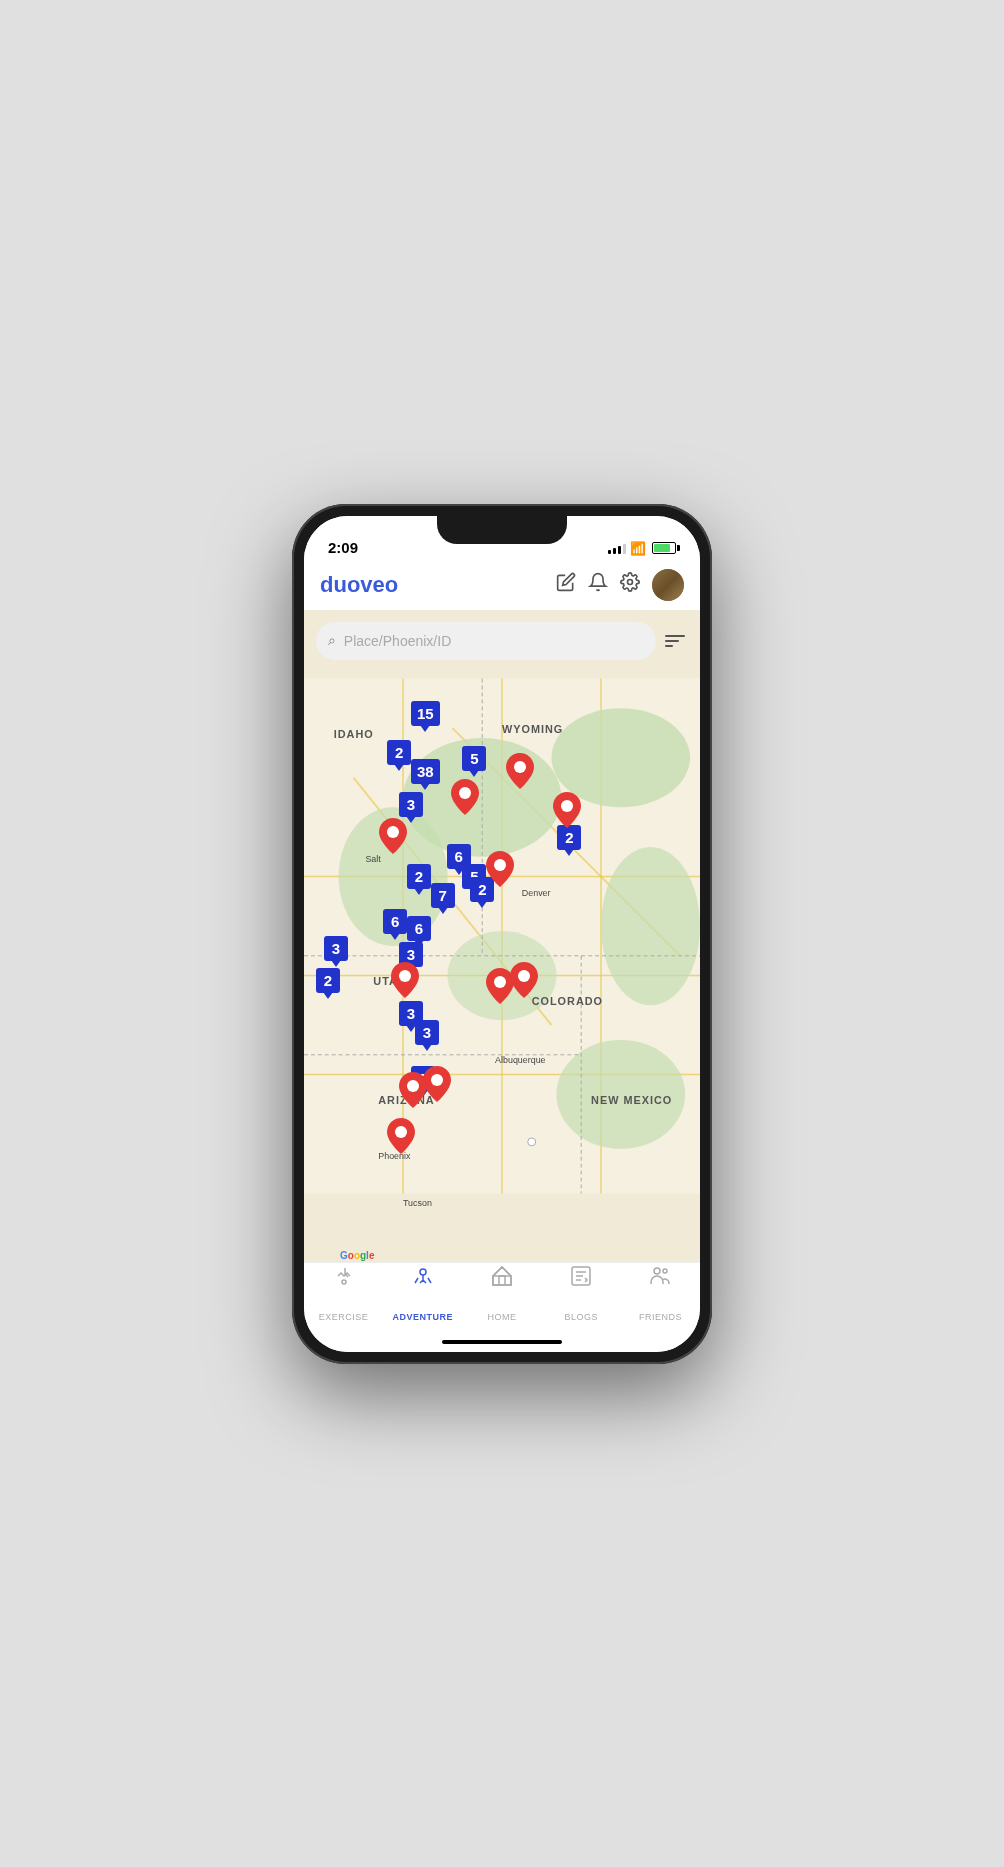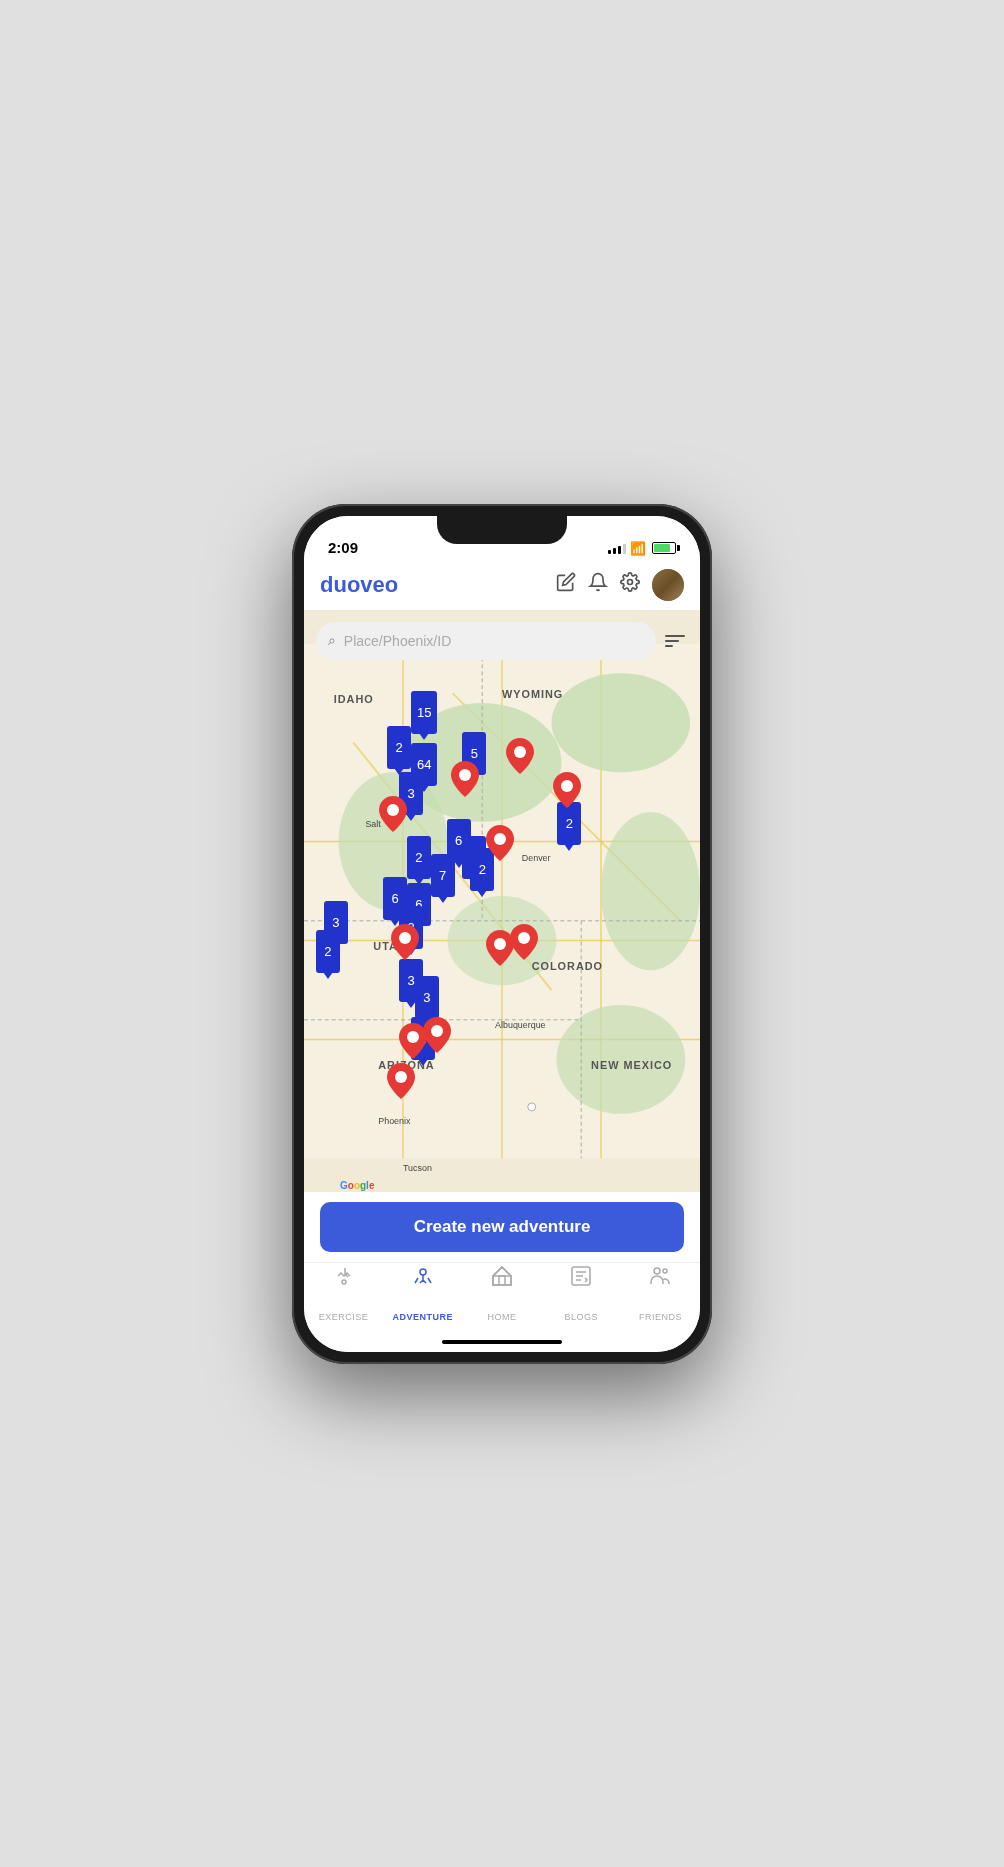--- a/index.html
+++ b/index.html
@@ -206,23 +206,23 @@
       position: absolute;
       top: 0; left: 0;
       width: 100%;
       height: 100%;
       pointer-events: none;
     }
     .pin-blue {
       position: absolute;
       background: #2233cc;
       color: #fff;
-      font-size: 13px;
-      font-weight: 400;
-      padding: 14px 6px;
+      font-size: 15px;
+      font-weight: 700;
+      padding: 4px 6px;
       border-radius: 3px;
       min-width: 24px;
       text-align: center;
     }
     .pin-blue::after {
       content: '';
       position: absolute;
       bottom: -6px;
       left: 50%;
       transform: translateX(-50%);
@@ -413,21 +413,21 @@
           <div class="filter-line"></div>
           <div class="filter-line"></div>
         </div>
       </div>
 
       
       <div class="map-overlay">
 
         <div class="pin-blue" style="left:27%;top:14%">15</div>
         <div class="pin-blue" style="left:21%;top:20%">2</div>
-        <div class="pin-blue" style="left:27%;top:23%">64</div>
+        <div class="pin-blue" style="left:27%;top:23%">38</div>
         <div class="pin-blue" style="left:24%;top:28%">3</div>
         <div class="pin-blue" style="left:40%;top:21%">5</div>
         <div class="pin-blue" style="left:36%;top:36%">6</div>
         <div class="pin-blue" style="left:40%;top:39%">5</div>
         <div class="pin-blue" style="left:26%;top:39%">2</div>
         <div class="pin-blue" style="left:32%;top:42%">7</div>
         <div class="pin-blue" style="left:20%;top:46%">6</div>
         <div class="pin-blue" style="left:26%;top:47%">6</div>
         <div class="pin-blue" style="left:24%;top:51%">3</div>
         <div class="pin-blue" style="left:5%;top:50%">3</div>
@@ -493,21 +493,20 @@
           <circle cx="14" cy="14" r="6" fill="#fff"></circle>
         </svg>
       </div>
 
       
       <div class="google-watermark">
         <span class="google-g">G</span><span class="google-o1">o</span><span class="google-o2">o</span><span class="google-g2">g</span><span class="google-l">l</span><span class="google-e">e</span>
       </div>
     </div>
 
-    <button class="create-btn">Create new adventure</button>
 
     <div class="bottom-nav">
       <div class="nav-item">
         <span class="nav-icon">
           <svg width="24" height="24" viewBox="0 0 24 24" fill="none" stroke="#aaa" stroke-width="1.5">
             <path d="M13 4v6l3 3M6 12l3-3 3 3 3-3 3 3"></path>
             <circle cx="12" cy="18" r="2"></circle>
           </svg>
         </span>
         <span class="nav-label">EXERCISE</span>

